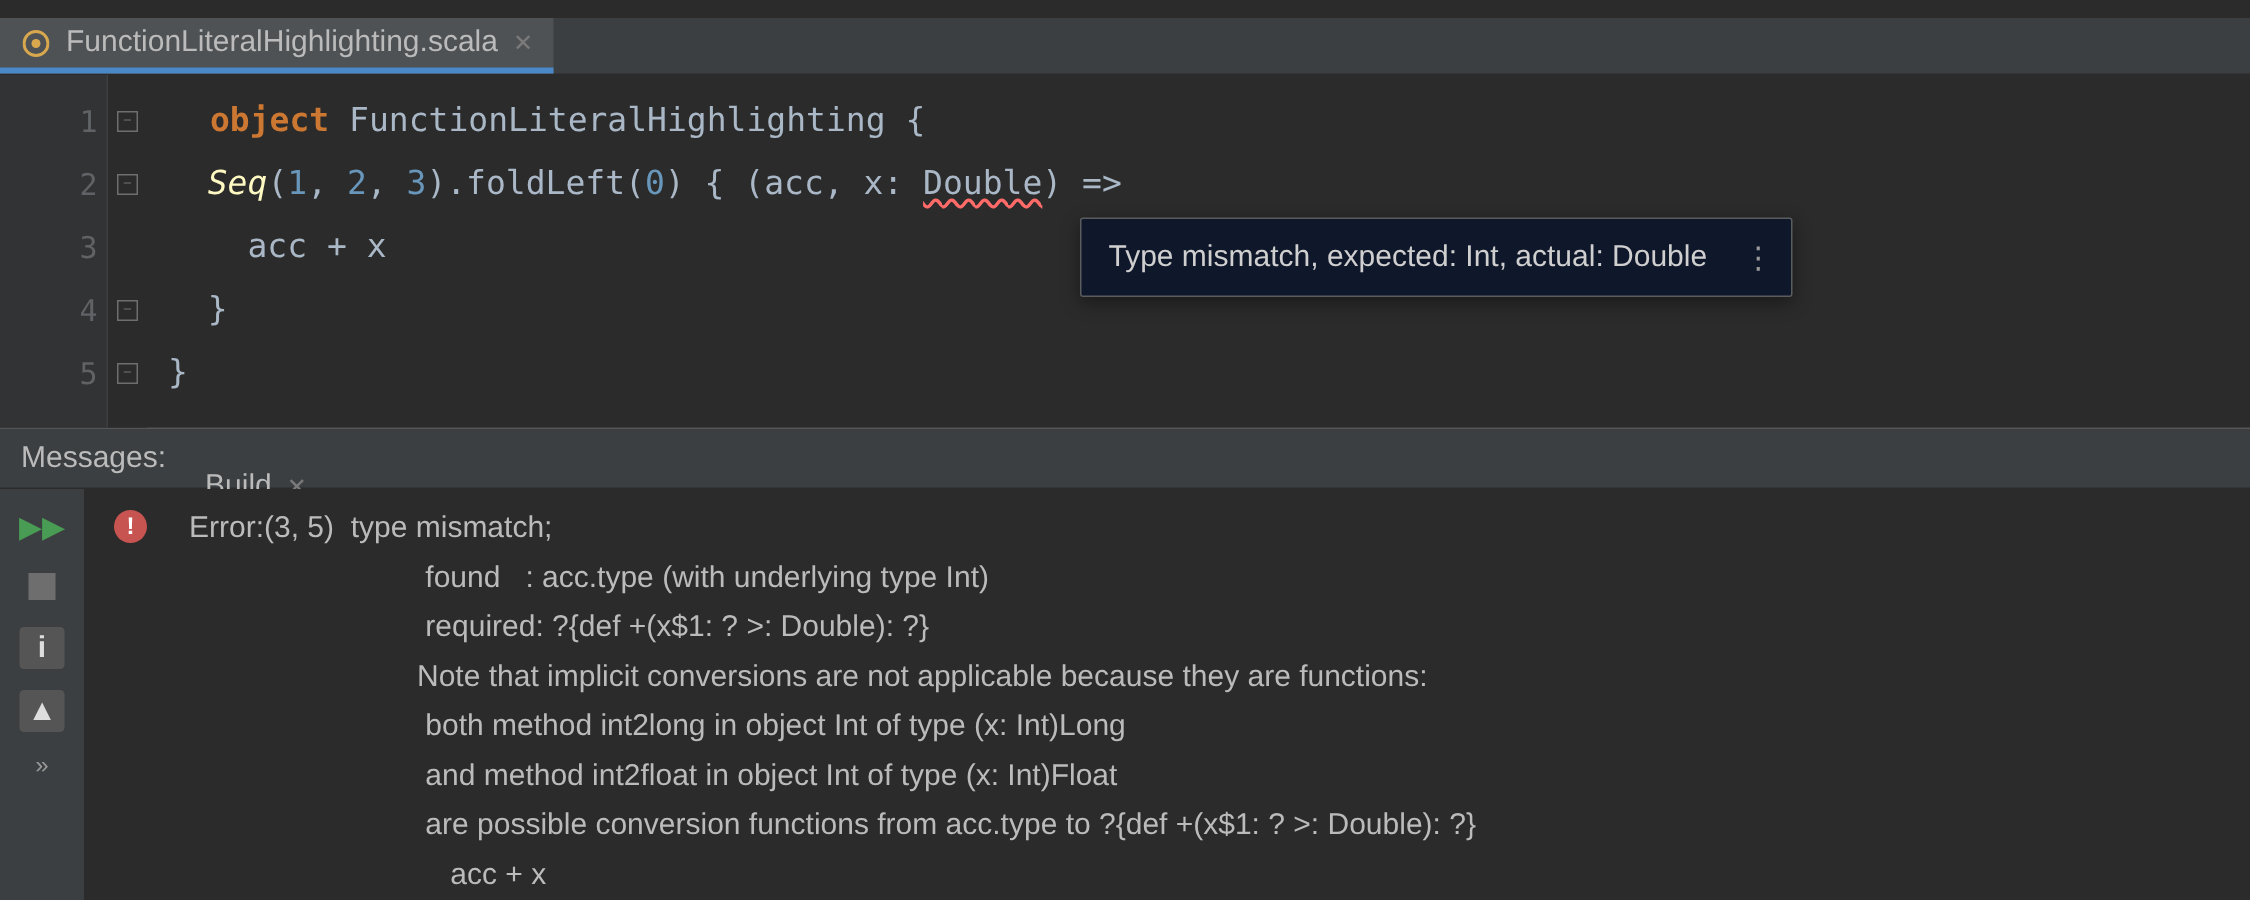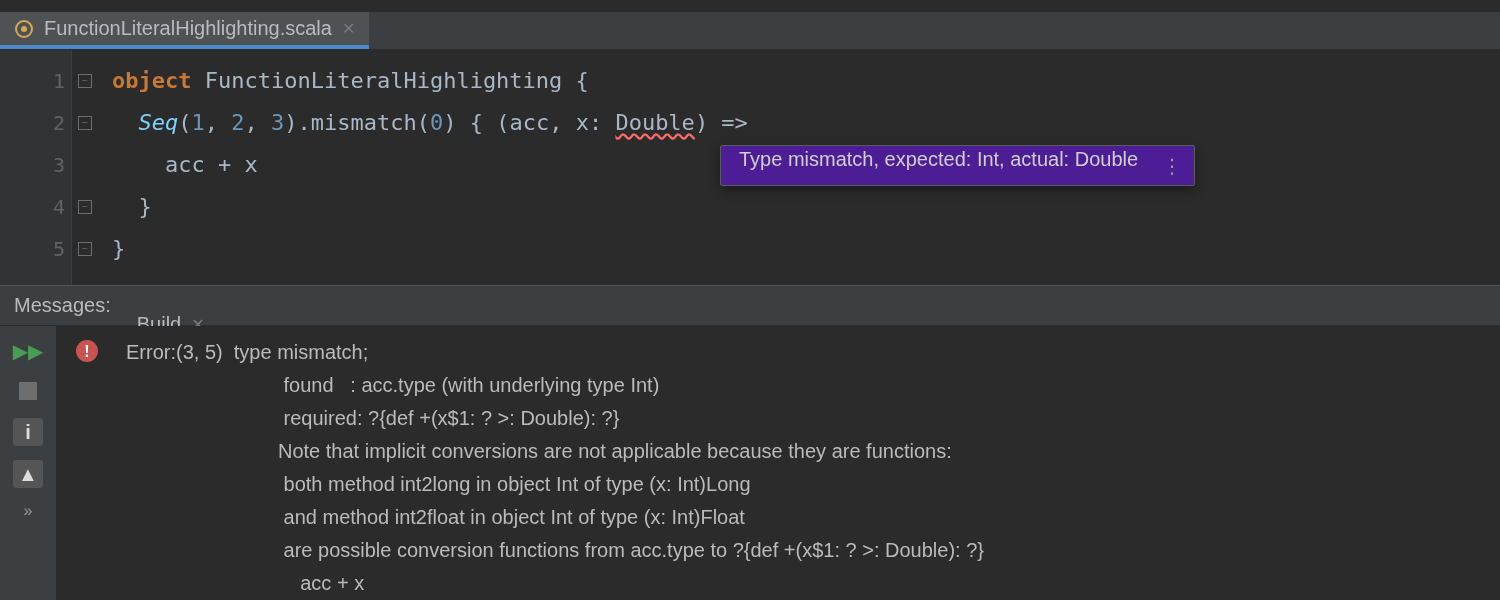--- a/index.html
+++ b/index.html
@@ -78,40 +78,40 @@
   .fold-mark:first-child { margin-top: 14px; }
   .code {
     flex: 1;
     padding: 10px 0 0 14px;
     font-family: "Menlo","Consolas",monospace;
     font-size: 22px;
     line-height: 42px;
     color: #a9b7c6;
     white-space: pre;
   }
-  .kw { color: #cc7832; font-weight: bold; }
+  .kw { color: #cc7832; font-weight: bold; margin-left: 28px; }
   .ident { color: #a9b7c6; }
   .num { color: #6897bb; }
-  .type-italic { font-style: italic; color: #7dd3fc; }
+  .type-italic { font-style: italic; color: #fef9c3; }
   .punct { color: #a9b7c6; }
   .method { color: #a9b7c6; }
   .err-underline {
     text-decoration: underline wavy #ff6b68;
     text-underline-offset: 3px;
   }
 
   
   .tooltip {
     position: absolute;
     top: 95px;
     left: 720px;
-    background: #4c1d95;
+    background: #0f172a;
     border: 1px solid #5a5c5e;
     color: #cfcfcf;
-    padding: 2px 56px 14px 18px;
+    padding: 14px 56px 14px 18px;
     font-size: 20px;
     border-radius: 2px;
     box-shadow: 0 4px 12px rgba(0,0,0,0.4);
   }
   .tooltip-dots {
     position: absolute;
     right: 14px;
     top: 50%;
     transform: translateY(-50%);
     color: #9a9a9a;
@@ -228,21 +228,21 @@
     <div>5</div>
   </div>
   <div class="fold-col">
     <div class="fold-mark">−</div>
     <div class="fold-mark">−</div>
     <div style="height:42px"></div>
     <div class="fold-mark">−</div>
     <div class="fold-mark">−</div>
   </div>
   <div class="code"><span class="kw">object</span><span class="ident"> FunctionLiteralHighlighting {</span>
-<span>  </span><span class="type-italic">Seq</span><span class="punct">(</span><span class="num">1</span><span class="punct">, </span><span class="num">2</span><span class="punct">, </span><span class="num">3</span><span class="method">).mismatch(</span><span class="num">0</span><span class="punct">) { (acc, x: </span><span class="err-underline">Double</span><span class="punct">) =&gt;</span>
+<span>  </span><span class="type-italic">Seq</span><span class="punct">(</span><span class="num">1</span><span class="punct">, </span><span class="num">2</span><span class="punct">, </span><span class="num">3</span><span class="method">).foldLeft(</span><span class="num">0</span><span class="punct">) { (acc, x: </span><span class="err-underline">Double</span><span class="punct">) =&gt;</span>
 <span class="ident">    acc + x</span>
 <span class="punct">  }</span>
 <span class="punct">}</span></div>
 
   <div class="tooltip">
     <span>Type mismatch, expected: Int, actual: Double</span>
     <span class="tooltip-dots">⋮</span>
   </div>
 </div>
 

